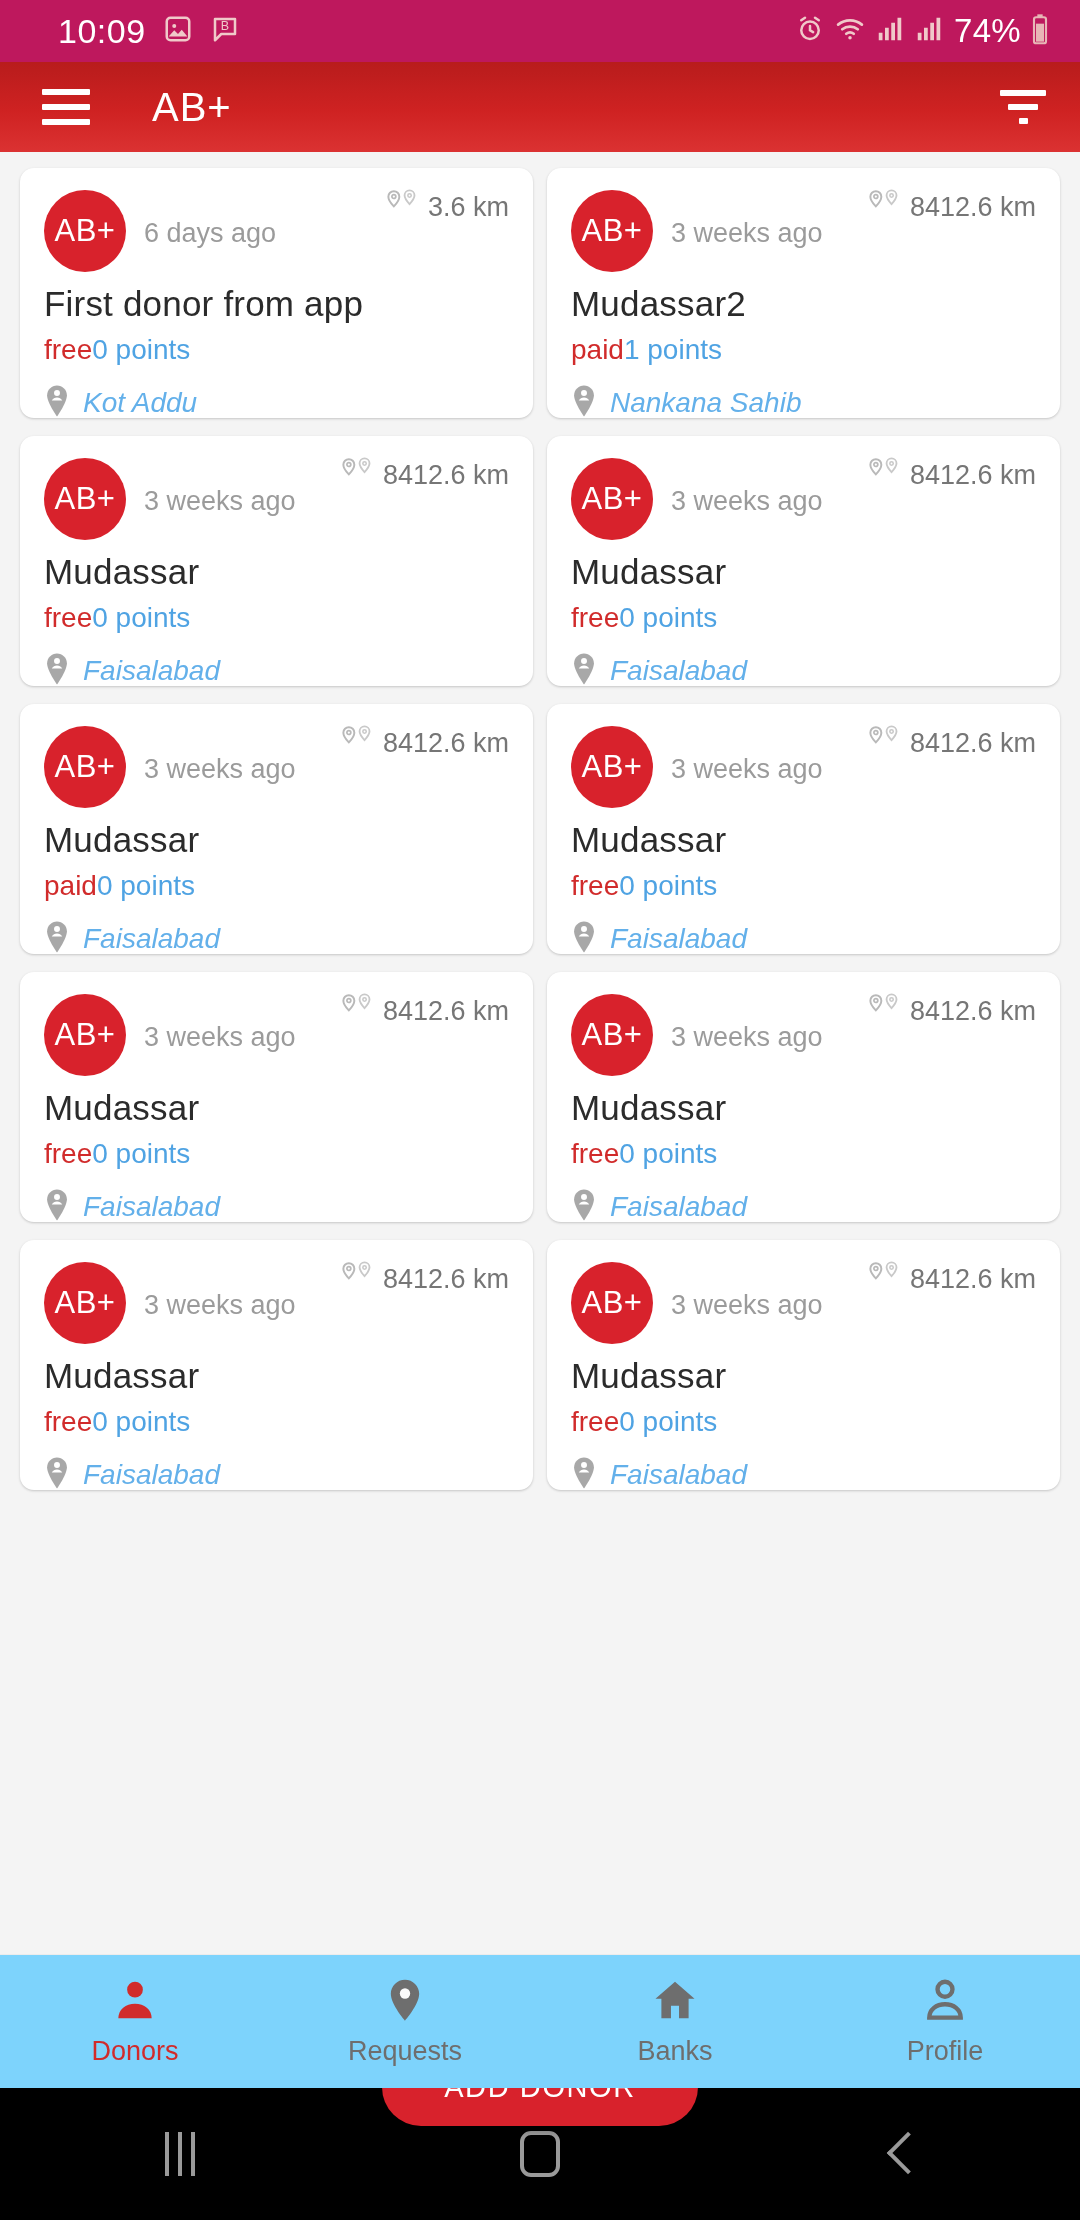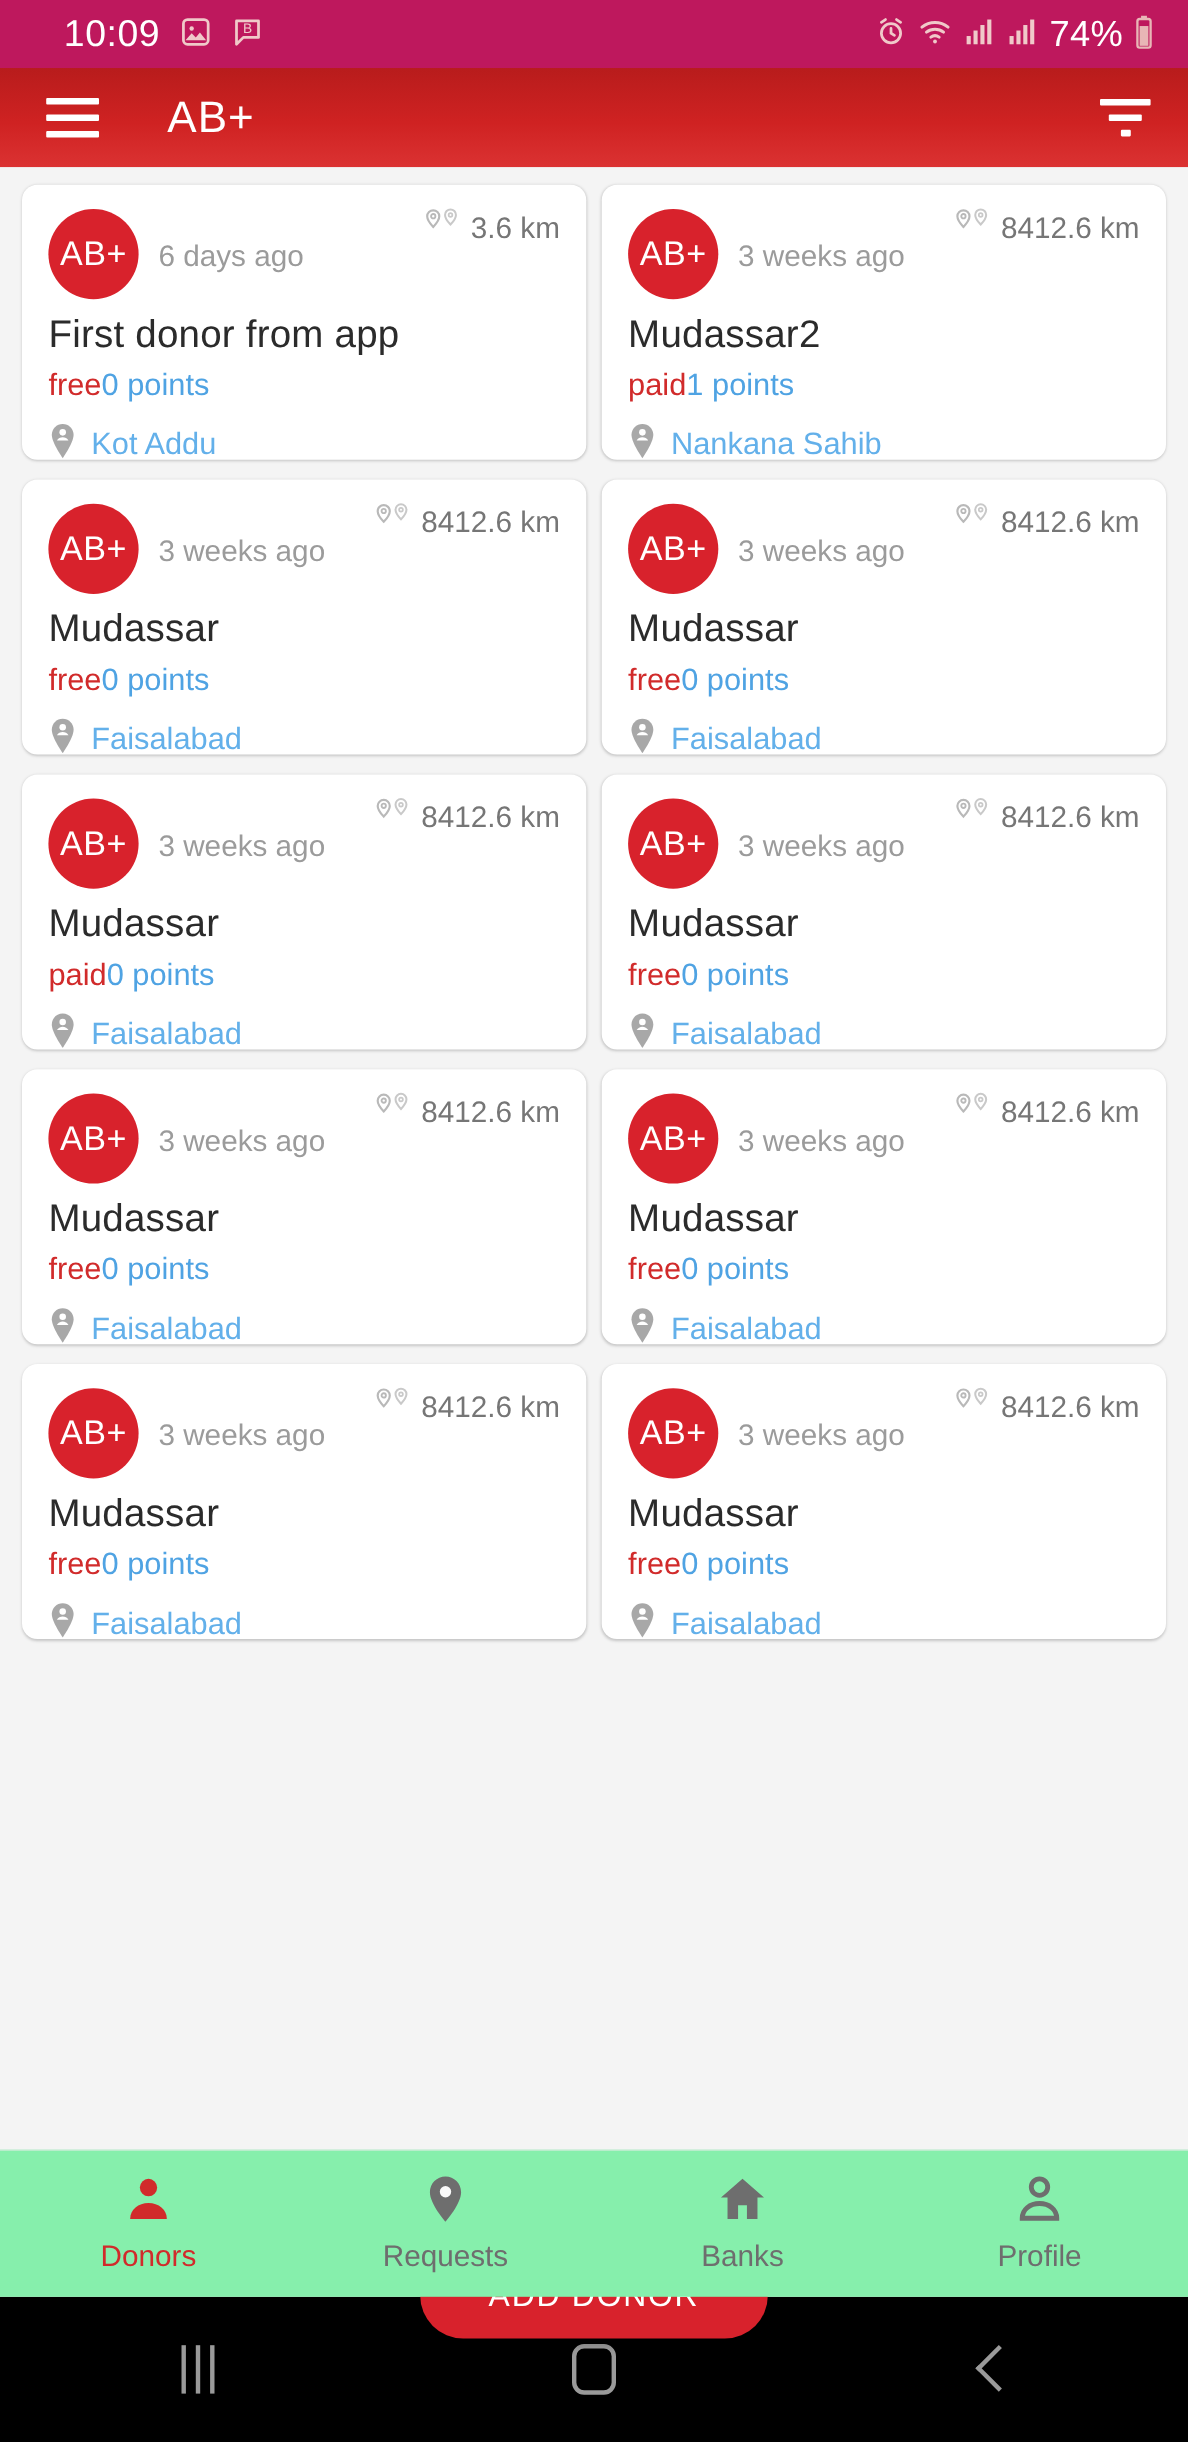--- a/index.html
+++ b/index.html
@@ -100,40 +100,40 @@
   }
   .row-price{
     display:flex; align-items:baseline;
     margin-top:10px;
   }
   .price{ color:#d12b2b; font-size:28px; }
   .points{ color:#4fa3e3; font-size:28px; }
   .row-city{
     display:flex; align-items:center; gap:13px; margin-top:18px;
   }
-  .city{ color:#63b0ea; font-size:28px; }
+  .city{ color:#63b0ea; font-size:28px;font-style:italic; }
 
   
   .fab{
     position:absolute; left:50%; transform:translateX(-50%);
     bottom:94px;
     width:316px; height:78px;
     background:#d8222c; color:#fff;
     border-radius:40px;
     display:flex; align-items:center; justify-content:center;
     font-size:29px; letter-spacing:1.6px;
     box-shadow:0 4px 10px rgba(0,0,0,.28);
     cursor:pointer;
     z-index:20;
   }
 
   
   .bottomnav{
     position:absolute; left:0; bottom:132px; width:1080px; height:134px;
-    background:#86efac;
+    background:#7dd3fc;
     display:flex; align-items:center;
     border-top:1px solid #ececec;
     z-index:25;
   }
   .navitem{
     flex:1; display:flex; flex-direction:column; align-items:center;
     justify-content:center; gap:9px; cursor:pointer;
   }
   .navlabel{ font-size:27px; color:#6e6e6e; }
   .navitem.active .navlabel{ color:#d12b2b; }

